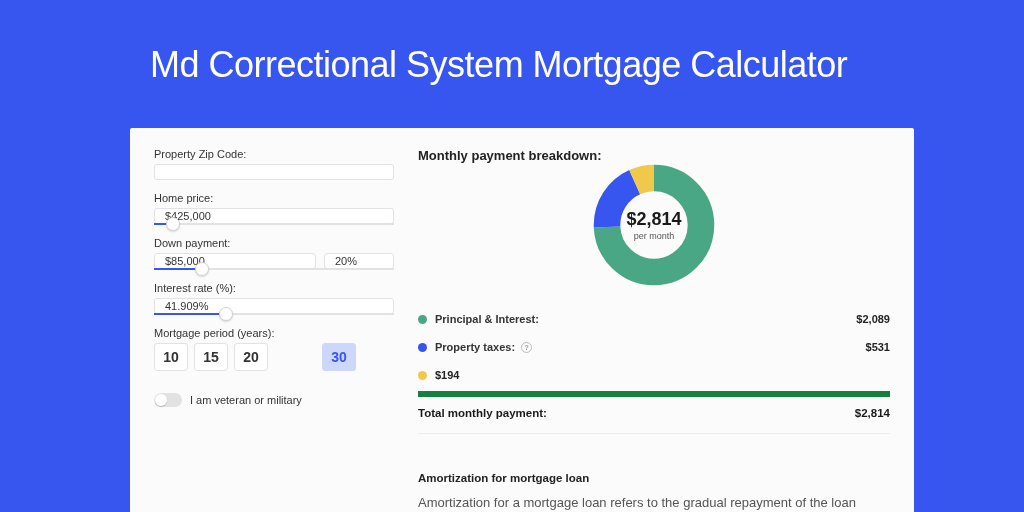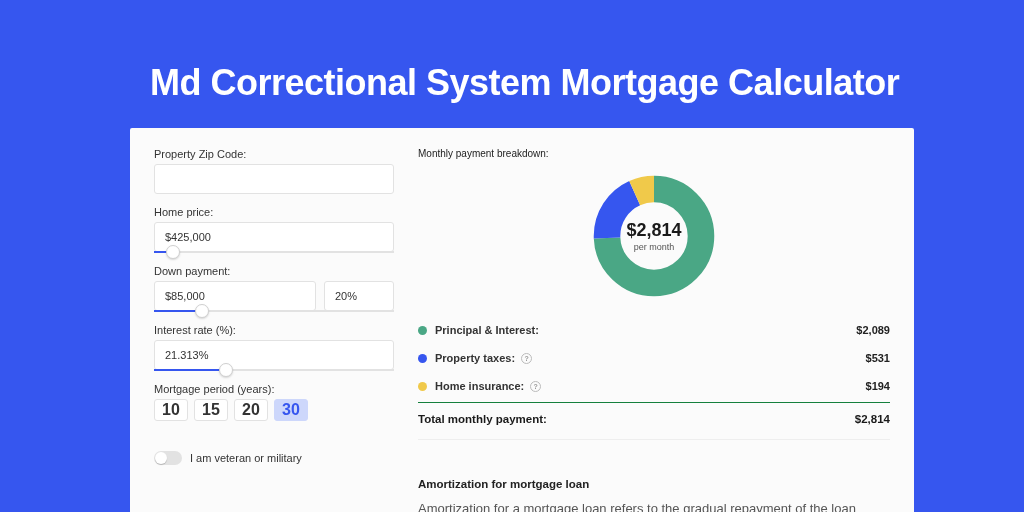--- a/index.html
+++ b/index.html
@@ -7,23 +7,23 @@
     width: 1024px;
     height: 512px;
     background: #3656ef;
     font-family: Arial, Helvetica, sans-serif;
     overflow: hidden;
     position: relative;
   }
   .title {
     position: absolute;
     left: 150px;
-    top: 62px;
+    top: 44px;
     font-size: 36px;
-    font-weight: 700;
+    font-weight: 400;
     color: #fff;
     letter-spacing: -0.5px;
   }
   .card {
     position: absolute;
     left: 130px;
     top: 128px;
     width: 784px;
     height: 400px;
     background: #fbfbfb;
@@ -36,21 +36,21 @@
     width: 240px;
     display: flex;
     flex-direction: column;
     gap: 12px;
     font-size: 11px;
     color: #333;
   }
   .field-label { font-size: 11px; color: #333; margin-bottom: 4px; }
   .input-box {
     width: 100%;
-    height: 30px;
+    height: 16px;
     background: #fff;
     border: 1px solid #e2e2e2;
     border-radius: 3px;
     padding: 0 10px;
     font-size: 11px;
     color: #333;
     display: flex;
     align-items: center;
   }
   .slider-track {
@@ -83,42 +83,43 @@
   }
   .row-two .input-box:first-child { flex: 1; }
   .row-two .input-box:last-child { width: 70px; text-align: right; }
   .period-row {
     display: flex;
     gap: 6px;
     margin-top: 4px;
   }
   .period-btn {
     width: 34px;
-    height: 22px;
+    height: 28px;
     background: #fff;
     border: 1px solid #e2e2e2;
     border-radius: 3px;
-    font-size: 16px;
+    font-size: 14px;
     font-weight: 700;
     color: #333;
     display: flex;
     align-items: center;
     justify-content: center;
     cursor: pointer;
   }
   .period-btn.active {
     background: #cdd7fb;
     border-color: #cdd7fb;
     color: #3656ef;
+    margin-left: 48px;
   }
   .toggle-row {
     display: flex;
     align-items: center;
     gap: 8px;
-    margin-top: 18px;
+    margin-top: 10px;
   }
   .toggle {
     width: 28px;
     height: 14px;
     background: #e2e2e2;
     border-radius: 8px;
     position: relative;
   }
   .toggle-knob {
     position: absolute;
@@ -129,24 +130,24 @@
     background: #fff;
     border-radius: 50%;
     box-shadow: 0 1px 1px rgba(0,0,0,0.2);
   }
   .right-col {
     flex: 1;
     display: flex;
     flex-direction: column;
   }
   .section-title {
-    font-size: 10px;
-    font-weight: 400;
+    font-size: 13px;
+    font-weight: 700;
     color: #222;
-    margin-bottom: 15px;
+    margin-bottom: 0;
   }
   .donut-wrap {
     display: flex;
     justify-content: center;
     margin-bottom: 18px;
   }
   .donut {
     position: relative;
     width: 124px;
     height: 124px;
@@ -193,21 +194,21 @@
     color: #999;
   }
   .break-label { flex: 1; display: flex; align-items: center; }
   .break-val { font-size: 11px; color: #222; }
   .total-row {
     display: flex;
     padding: 10px 0 14px;
     font-size: 11.5px;
     font-weight: 700;
     color: #1a1a1a;
-    border-top: 1px solid #15803d;
+    border-top: 6px solid #15803d;
     margin-top: 2px;
   }
   .total-row .t-label { flex: 1; }
   .amort-block {
     border-top: 1px solid #eee;
     padding-top: 14px;
   }
   .amort-title {
     font-size: 11.5px;
     font-weight: 700;
@@ -251,21 +252,21 @@
         <div class="input-box">20%</div>
       </div>
       <div class="slider-track">
         <div class="slider-fill" id="dp-fill" style="width: 20%;"></div>
         <div class="slider-thumb" id="dp-thumb" style="left: 20%;"></div>
       </div>
     </div>
 
     <div>
       <div class="field-label">Interest rate (%):</div>
-      <div class="input-box">21.313%</div>
+      <div class="input-box">41.909%</div>
       <div class="slider-track">
         <div class="slider-fill" id="ir-fill" style="width: 30%;"></div>
         <div class="slider-thumb" id="ir-thumb" style="left: 30%;"></div>
       </div>
     </div>
 
     <div>
       <div class="field-label">Mortgage period (years):</div>
       <div class="period-row" id="period-row">
           <div class="period-btn">10</div>
@@ -313,24 +314,20 @@
         <div class="break-row">
           <span class="dot blue"></span>
           <span class="break-label">
             <span>Property taxes:</span>
             <span class="info-icon">?</span>
           </span>
           <span class="break-val">$531</span>
         </div>
         <div class="break-row">
           <span class="dot yellow"></span>
-          <span class="break-label">
-            <span>Home insurance:</span>
-            <span class="info-icon">?</span>
-          </span>
           <span class="break-val">$194</span>
         </div>
       </div>
 
     <div class="total-row">
       <span class="t-label">Total monthly payment:</span>
       <span>$2,814</span>
     </div>
 
     <div class="amort-block">

